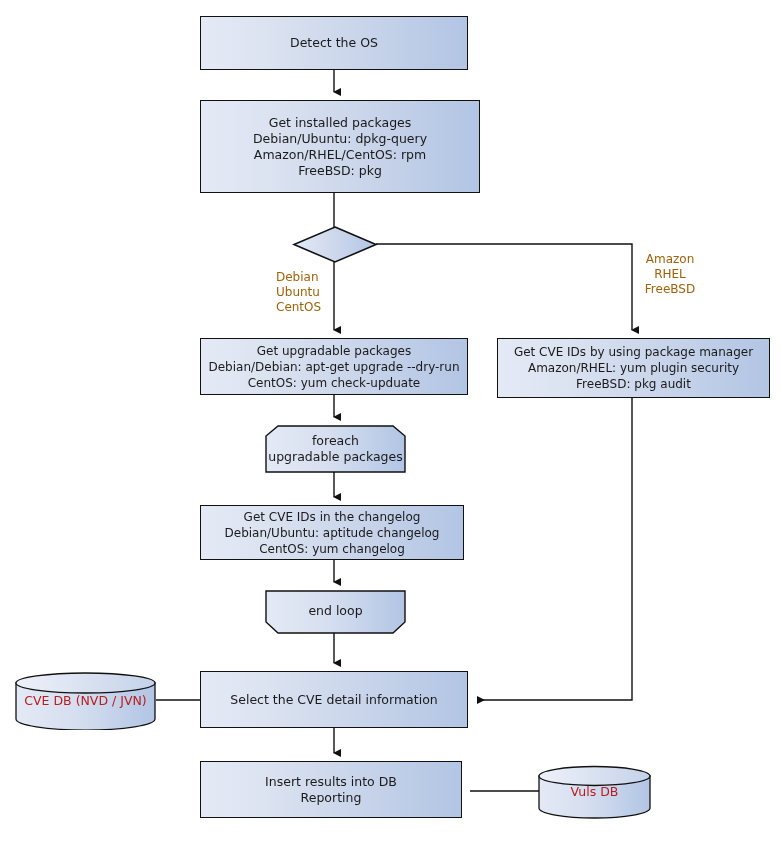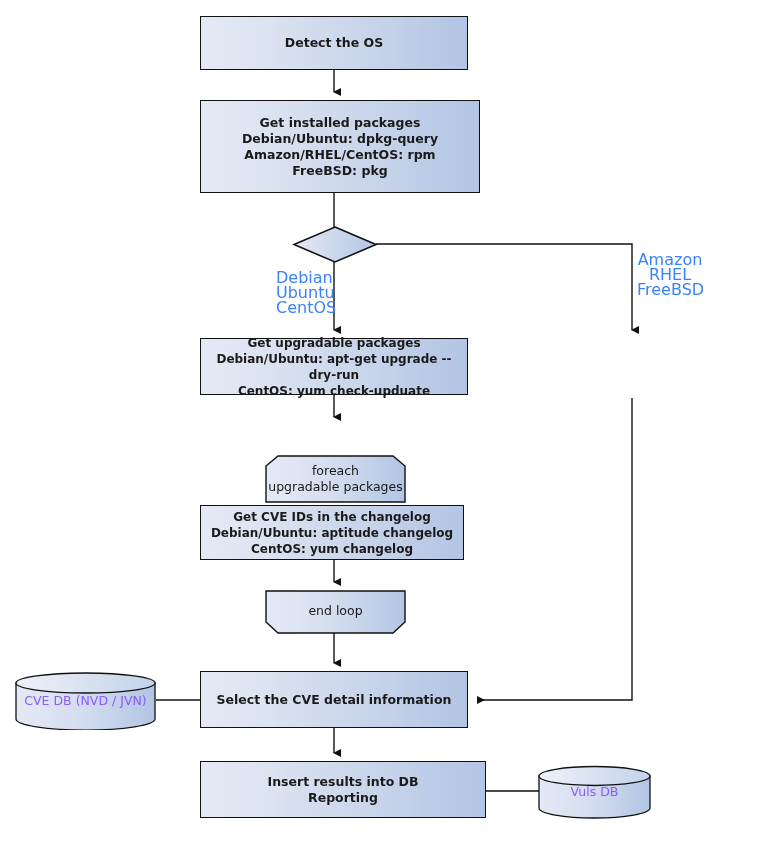--- a/index.html
+++ b/index.html
@@ -32,27 +32,25 @@
     line-height: 16px;
     z-index: 3;
   }
   .boxshape {
     border: 1.4px solid #111111;
     background: linear-gradient(to right, #e4e9f5 0%, #dde4f1 22%, #c8d4ea 62%, #b2c5e4 100%);
   }
   .node .label {
     padding: 0 6px;
     white-space: pre-line;
-    font-weight: bold;
   }
   
   .loopstart {
     position: absolute;
     z-index: 3;
-    margin-top: 30px;
   }
   .loopstart .txt, .loopend .txt {
     position: absolute;
     left: 0; right: 0;
     text-align: center;
     color: #1a1a1a;
     font-size: 12.5px;
     line-height: 16px;
     white-space: pre-line;
   }
@@ -61,33 +59,33 @@
     z-index: 3;
   }
   .cyl {
     position: absolute;
     z-index: 3;
   }
   .cyl .txt {
     position: absolute;
     left: 0; right: 0;
     text-align: center;
-    color: #8b5cf6;
+    color: #b91c1c;
     font-size: 12.5px;
     line-height: 16px;
   }
   .diamond {
     position: absolute;
     z-index: 3;
   }
   .edgelabel {
     position: absolute;
-    font-size: 16px;
+    font-size: 12px;
     line-height: 15px;
-    color: #3b82f6;
+    color: #a16207;
     text-align: center;
     white-space: pre-line;
     z-index: 4;
   }
   svg.lines {
     position: absolute;
     left: 0; top: 0;
     width: 782px;
     height: 843px;
     z-index: 1;
@@ -154,34 +152,39 @@
         <linearGradient id="gradDiamond" x1="0%" y1="0%" x2="100%" y2="0%">
           <stop offset="0%" stop-color="#e4e9f5"></stop>
           <stop offset="40%" stop-color="#d2dbee"></stop>
           <stop offset="100%" stop-color="#b2c5e4"></stop>
         </linearGradient>
       </defs>
       <polygon points="43,2 84,19.5 43,37 2,19.5" fill="url(#gradDiamond)" stroke="#111111" stroke-width="1.6"></polygon>
     </svg>
   </div>
 
-  <div class="edgelabel" style="left:276px; top:270px; width:54px; text-align:right;">Debian
+  <div class="edgelabel" style="left:276px; top:270px; width:54px; text-align:left;">Debian
 Ubuntu
 CentOS</div>
 
   <div class="edgelabel" style="left:637px; top:252px; width:66px; text-align:center;">Amazon
 RHEL
 FreeBSD</div>
 
   <div class="node boxshape" style="left:200px; top:338px; width:268px; height:57px; font-size:12px;">
     <span class="label">Get upgradable packages
-Debian/Ubuntu: apt-get upgrade --dry-run
+Debian/Debian: apt-get upgrade --dry-run
 CentOS: yum check-upduate</span>
   </div>
 
+  <div class="node boxshape" style="left:497px; top:338px; width:273px; height:60px; font-size:12px;">
+    <span class="label">Get CVE IDs by using package manager
+Amazon/RHEL: yum plugin security
+FreeBSD: pkg audit</span>
+  </div>
 
   <div class="loopstart" style="left:265px; top:425px; width:141px; height:48px;">
     <svg width="141" height="48" viewBox="0 0 141 48" xmlns="http://www.w3.org/2000/svg">
       <defs>
         <linearGradient id="gradLoopA" x1="0%" y1="0%" x2="100%" y2="0%">
           <stop offset="0%" stop-color="#e4e9f5"></stop>
           <stop offset="45%" stop-color="#d6dff0"></stop>
           <stop offset="100%" stop-color="#b2c5e4"></stop>
         </linearGradient>
       </defs>
@@ -227,21 +230,21 @@
       <path d="M2,11 L2,47 A69,11 0 0 0 141,47 L141,11 Z" fill="url(#gradCyl1)" stroke="#111111" stroke-width="1.3"></path>
       <ellipse cx="71.5" cy="11" rx="69.5" ry="10" fill="url(#gradCylTop1)" stroke="#111111" stroke-width="1.3"></ellipse>
     </svg>
     <div class="txt" style="top:21px;">CVE DB (NVD / JVN)</div>
   </div>
 
   <div class="node boxshape" style="left:200px; top:671px; width:268px; height:57px;justify-content:center;">
     <span class="label">Select the CVE detail information</span>
   </div>
 
-  <div class="node boxshape" style="left:200px; top:761px; width:286px; height:57px;align-items:center;">
+  <div class="node boxshape" style="left:200px; top:761px; width:262px; height:57px;align-items:center;">
     <span class="label">Insert results into DB
 Reporting</span>
   </div>
 
   <div class="cyl" style="left:537px; top:765px; width:115px; height:54px;">
     <svg width="115" height="54" viewBox="0 0 115 54" xmlns="http://www.w3.org/2000/svg">
       <defs>
         <linearGradient id="gradCyl2" x1="0%" y1="0%" x2="100%" y2="0%">
           <stop offset="0%" stop-color="#e4e9f5"></stop>
           <stop offset="45%" stop-color="#d5def0"></stop>

